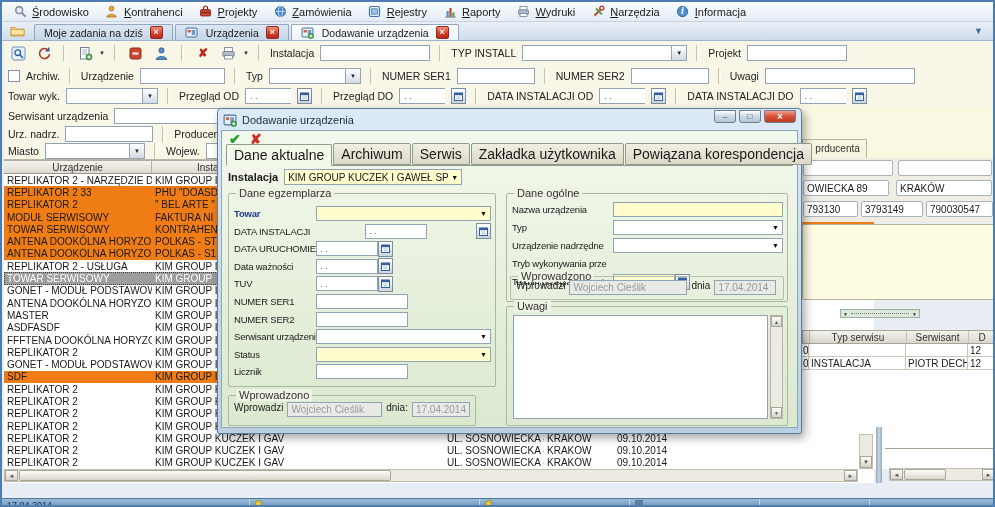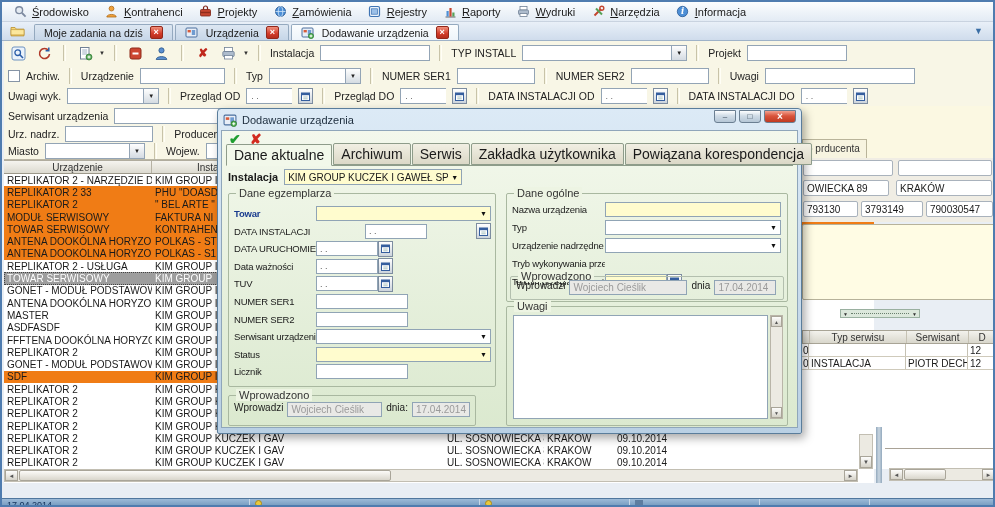--- a/index.html
+++ b/index.html
@@ -94,21 +94,21 @@
 .grp{position:absolute;border:1px solid #a9b8a0;border-radius:2px}
 .grp>.cap{position:absolute;top:-7px;left:7px;background:#edf4e3;padding:0 3px;font-size:11px;color:#333;line-height:12px;white-space:nowrap}
 #grp-left{left:6px;top:62px;width:268px;height:194px}
 #grp-right{left:284px;top:62px;width:282px;height:109px}
 #grp-wprow-r{left:288px;top:145px;width:274px;height:24px;border-color:#b3bfae}
 #grp-uwagi{left:284px;top:175px;width:282px;height:120px}
 #grp-wprow-l{left:6px;top:264px;width:248px;height:31px}
 .drow{position:absolute;left:5px;right:4px;height:15px;display:flex;align-items:center}
 .dlbl{width:82px;flex:none;font-size:9.5px;letter-spacing:-.2px;overflow:hidden;white-space:nowrap}
 .dlbl.accent{color:#1a3c8f;font-weight:bold}
-.dlbl2{width:93px;flex:none;font-size:9.5px;letter-spacing:-.2px;overflow:hidden;white-space:nowrap}
+.dlbl2{width:101px;flex:none;font-size:9.5px;letter-spacing:-.2px;overflow:hidden;white-space:nowrap}
 .dfld{height:15px;border:1px solid #90a4b5;background:#fff;font-size:10px;display:flex;align-items:center;padding:0 3px}
 .dfld.yellow{background:#fffcce}
 .dfld.gray{background:#e9e9e6;color:#9a9a9a}
 .dfld.combo{width:178px}
 .dfld.input{width:92px}
 .dfld.combo.wide,.dfld.input.wide{width:176px}
 .dfld.date{width:62px;color:#555;font-size:9px}
 .dfld .val{flex:1;overflow:hidden;white-space:nowrap}
 .dfld .arr{font-size:7px;color:#111;padding-left:3px;cursor:pointer}
 .inst-combo{width:212px;height:16px}
@@ -336,21 +336,21 @@
       <span class="lbl">NUMER SER1</span>
       <div class="inp" style="width:78px"></div>
       <span class="tsep"></span>
       <span class="lbl">NUMER SER2</span>
       <div class="inp" style="width:78px"></div>
       <span class="tsep"></span>
       <span class="lbl">Uwagi</span>
       <div class="inp" style="width:150px"></div>
     </div>
     <div class="fr" id="fr3">
-      <span class="lbl">Uwagi wyk.</span>
+      <span class="lbl">Towar wyk.</span>
       <div class="fcombo" style="width:92px">
           <span class="cval"></span>
           <span class="arrbtn">▼</span>
         </div>
       <span class="tsep"></span>
       <span class="lbl">Przegląd OD</span>
       <div class="datef">
           <span>. .</span>
         </div>
         <span class="calbtn">

